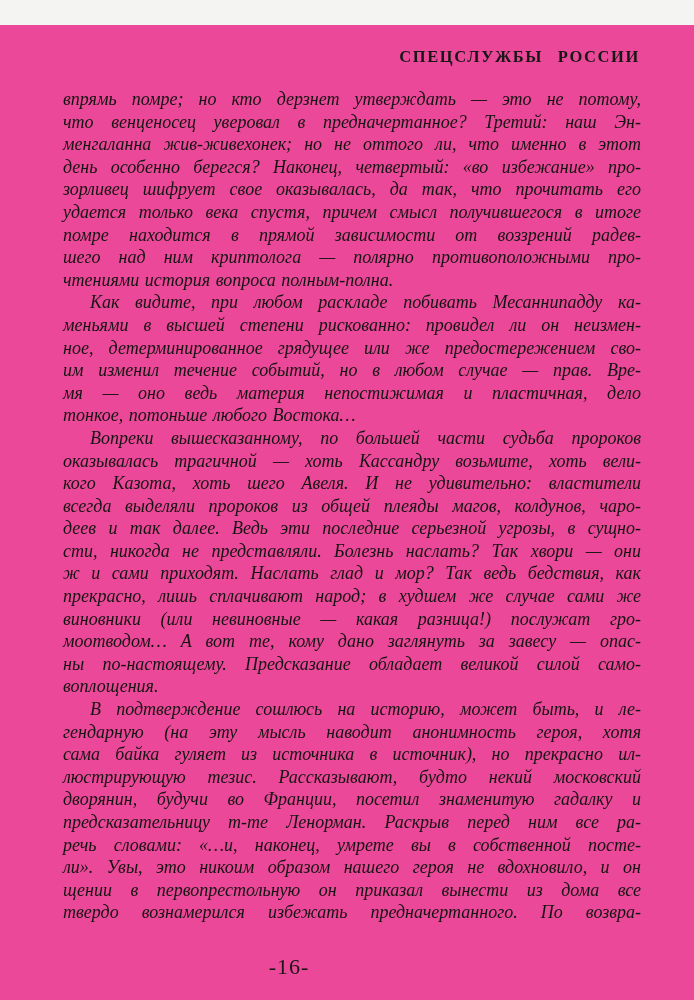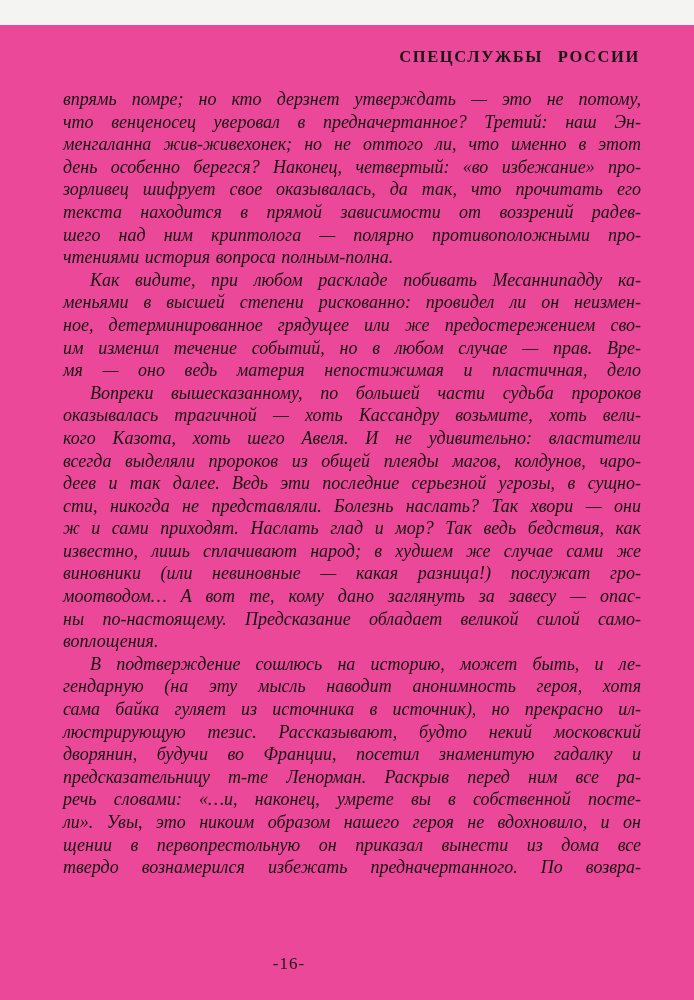--- a/index.html
+++ b/index.html
@@ -43,53 +43,55 @@
   .line.last {
     text-align-last: left;
   }
   .line.indent {
     text-indent: 27px;
   }
   .folio {
     position: absolute;
     top: 929px; left: 0; width: 578px;
     text-align: center;
-    font-size: 17px;
+    font-size: 22px;
     letter-spacing: 1px;
     color: #191715;
   }
 </style>
 </head>
 <body>
 
 <div class="page">
   <div class="running-head">СПЕЦСЛУЖБЫ  РОССИИ</div>
 
   <div class="text-block" id="text-block">
       <div class="line">впрямь помре; но кто дерзнет утверждать — это не потому,</div>
       <div class="line">что венценосец уверовал в предначертанное? Третий: наш Эн-</div>
       <div class="line">менгаланна жив-живехонек; но не оттого ли, что именно в этот</div>
       <div class="line">день особенно берегся? Наконец, четвертый: «во избежание» про-</div>
       <div class="line">зорливец шифрует свое оказывалась, да так, что прочитать его</div>
-      <div class="line">текста находится в прямой зависимости от воззрений радев-</div>
+      <div class="line">удается только века спустя, причем смысл получившегося в итоге</div>
+      <div class="line">помре находится в прямой зависимости от воззрений радев-</div>
       <div class="line">шего над ним криптолога — полярно противоположными про-</div>
       <div class="line last">чтениями история вопроса полным-полна.</div>
       <div class="line indent">Как видите, при любом раскладе побивать Месаннипадду ка-</div>
       <div class="line">меньями в высшей степени рискованно: провидел ли он неизмен-</div>
       <div class="line">ное, детерминированное грядущее или же предостережением сво-</div>
       <div class="line">им изменил течение событий, но в любом случае — прав. Вре-</div>
       <div class="line">мя — оно ведь материя непостижимая и пластичная, дело</div>
+      <div class="line last">тонкое, потоньше любого Востока…</div>
       <div class="line indent">Вопреки вышесказанному, по большей части судьба пророков</div>
       <div class="line">оказывалась трагичной — хоть Кассандру возьмите, хоть вели-</div>
       <div class="line">кого Казота, хоть шего Авеля. И не удивительно: властители</div>
       <div class="line">всегда выделяли пророков из общей плеяды магов, колдунов, чаро-</div>
       <div class="line">деев и так далее. Ведь эти последние серьезной угрозы, в сущно-</div>
       <div class="line">сти, никогда не представляли. Болезнь наслать? Так хвори — они</div>
       <div class="line">ж и сами приходят. Наслать глад и мор? Так ведь бедствия, как</div>
-      <div class="line">известно, лишь сплачивают народ; в худшем же случае сами же</div>
+      <div class="line">прекрасно, лишь сплачивают народ; в худшем же случае сами же</div>
       <div class="line">виновники (или невиновные — какая разница!) послужат гро-</div>
       <div class="line">моотводом… А вот те, кому дано заглянуть за завесу — опас-</div>
       <div class="line">ны по-настоящему. Предсказание обладает великой силой само-</div>
       <div class="line last">воплощения.</div>
       <div class="line indent">В подтверждение сошлюсь на историю, может быть, и ле-</div>
       <div class="line">гендарную (на эту мысль наводит анонимность героя, хотя</div>
       <div class="line">сама байка гуляет из источника в источник), но прекрасно ил-</div>
       <div class="line">люстрирующую тезис. Рассказывают, будто некий московский</div>
       <div class="line">дворянин, будучи во Франции, посетил знаменитую гадалку и</div>
       <div class="line">предсказательницу m-me Ленорман. Раскрыв перед ним все ра-</div>

